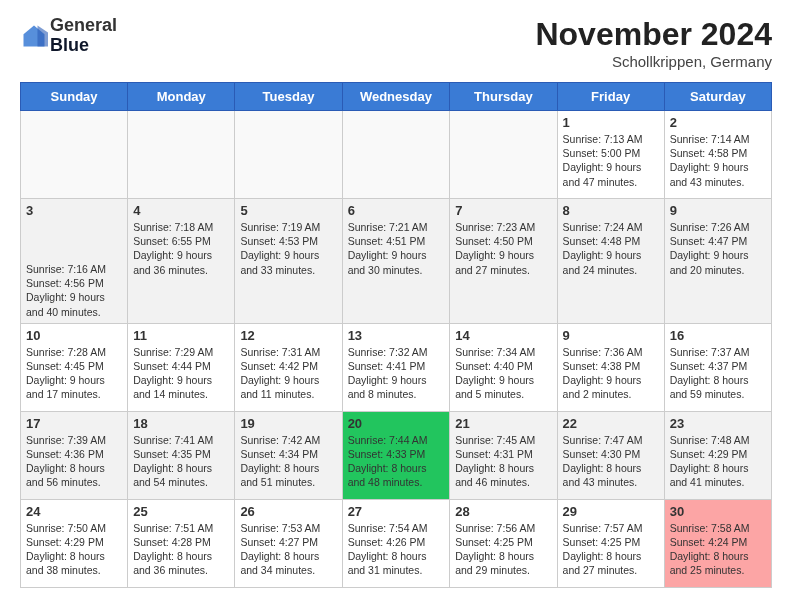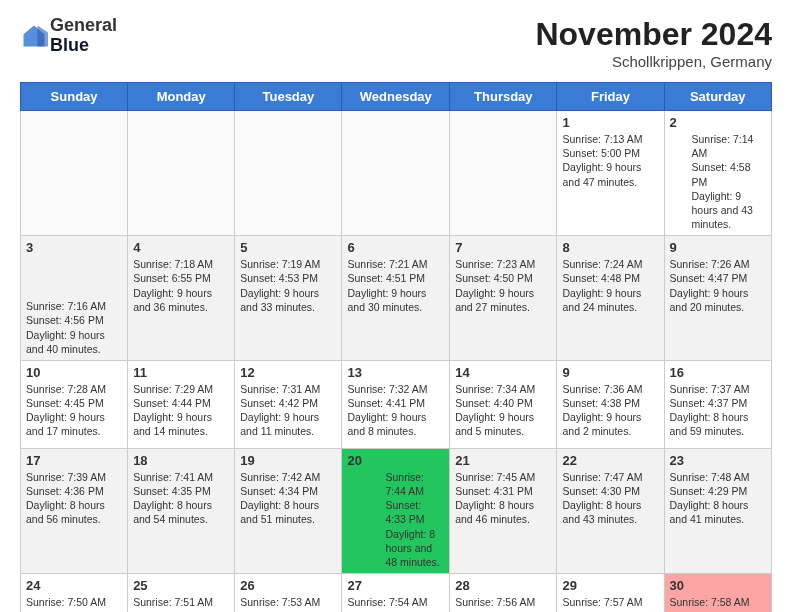--- a/index.html
+++ b/index.html
@@ -138,21 +138,21 @@
         <td class="empty" style="background: rgb(249, 249, 249);"></td>
         <td class="empty" style="background: rgb(249, 249, 249);"></td>
         <td style="background: rgb(255, 255, 255);">
           <span class="day-number">1</span>
           <div class="day-info" style="white-space: pre-line;">Sunrise: 7:13 AM
 Sunset: 5:00 PM
 Daylight: 9 hours and 47 minutes.</div>
         </td>
         <td style="background: rgb(255, 255, 255);">
           <span class="day-number">2</span>
-          <div class="day-info" style="white-space: pre-line; margin-left: 22px;">Sunrise: 7:14 AM
+          <div class="day-info" style="white-space: pre-line;">Sunrise: 7:14 AM
 Sunset: 4:58 PM
 Daylight: 9 hours and 43 minutes.</div>
         </td>
       </tr>
       <tr>
         <td style="background: rgb(242, 242, 242);">
           <span class="day-number">3</span>
           <div class="day-info" style="white-space: pre-line; margin-top: 44px;">Sunrise: 7:16 AM
 Sunset: 4:56 PM
 Daylight: 9 hours and 40 minutes.</div>
@@ -252,21 +252,21 @@
 Daylight: 8 hours and 54 minutes.</div>
         </td>
         <td style="background: rgb(242, 242, 242);">
           <span class="day-number">19</span>
           <div class="day-info" style="white-space: pre-line;">Sunrise: 7:42 AM
 Sunset: 4:34 PM
 Daylight: 8 hours and 51 minutes.</div>
         </td>
         <td style="background: #22c55e;">
           <span class="day-number">20</span>
-          <div class="day-info" style="white-space: pre-line; margin-left: 38px;">Sunrise: 7:44 AM
+          <div class="day-info" style="white-space: pre-line;">Sunrise: 7:44 AM
 Sunset: 4:33 PM
 Daylight: 8 hours and 48 minutes.</div>
         </td>
         <td style="background: rgb(242, 242, 242);">
           <span class="day-number">21</span>
           <div class="day-info" style="white-space: pre-line;">Sunrise: 7:45 AM
 Sunset: 4:31 PM
 Daylight: 8 hours and 46 minutes.</div>
         </td>
         <td style="background: rgb(242, 242, 242);">

